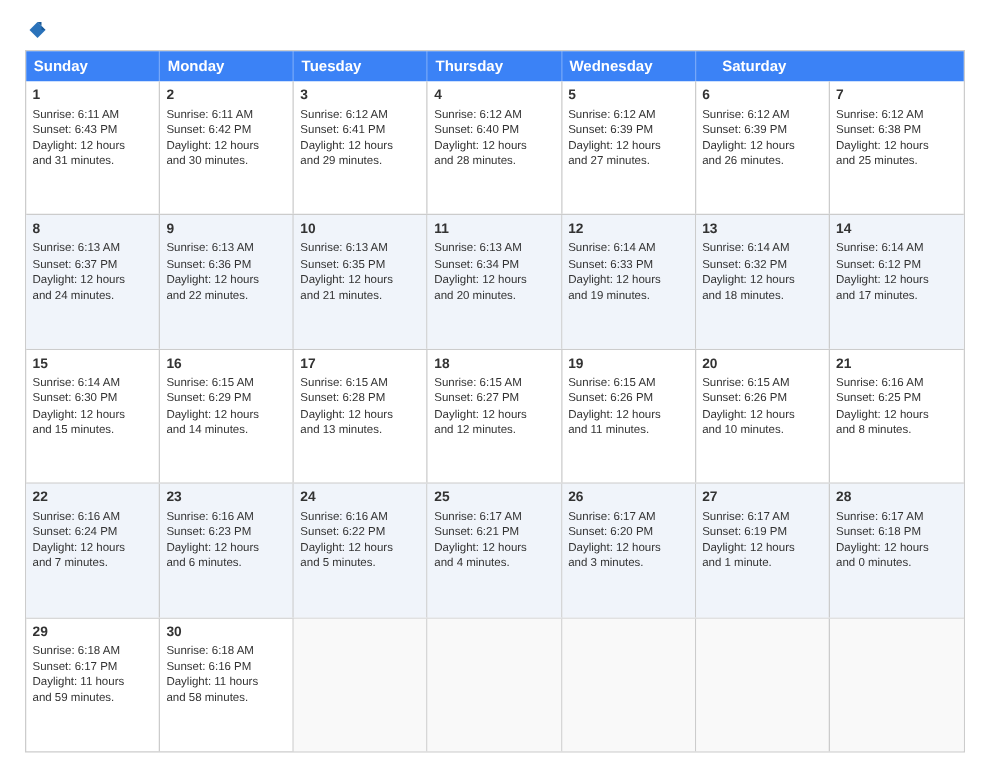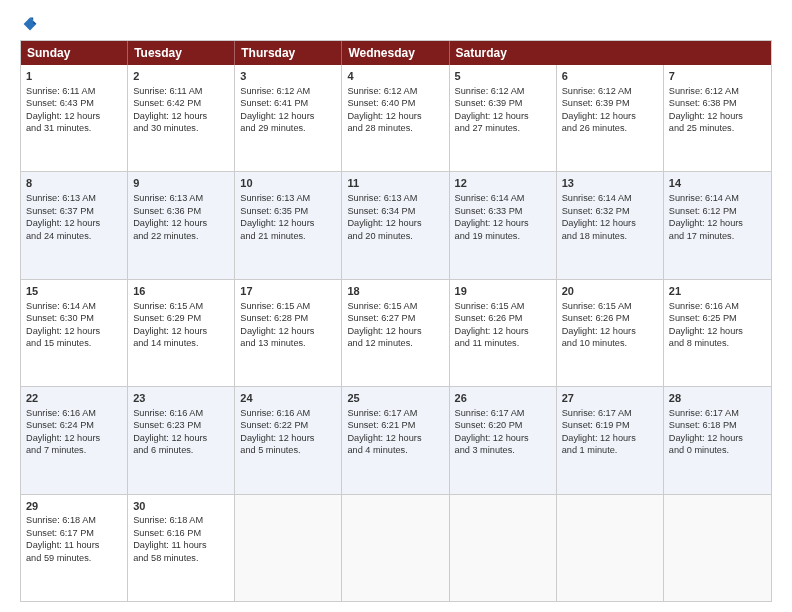--- a/index.html
+++ b/index.html
@@ -57,30 +57,30 @@
     }
     .calendar {
       flex: 1;
       display: flex;
       flex-direction: column;
       border: 1px solid #ccc;
     }
     .cal-header {
       display: grid;
       grid-template-columns: repeat(7, 1fr);
-      background: #7f1d1d;
+      background: #3b82f6;
     }
     .cal-header-cell {
       color: #fff;
       font-size: 12px;
       font-weight: bold;
       padding: 5px 6px;
       border-right: 1px solid rgba(255,255,255,0.3);
     }
-    .cal-header-cell:last-child { border-right: none; }
+    .cal-header-cell:last-child { border-right: none; margin-left: 15px; }
     .cal-body {
       flex: 1;
       display: flex;
       flex-direction: column;
     }
     .cal-row {
       display: grid;
       grid-template-columns: repeat(7, 1fr);
       flex: 1;
       border-bottom: 1px solid #ccc;
@@ -123,20 +123,21 @@
     </div>
     <div class="title-section">
       <div class="month-title"></div>
       <div class="location"></div>
     </div>
   </div>
 
   <div class="calendar">
     <div class="cal-header">
     <div class="cal-header-cell">Sunday</div>
+        <div class="cal-header-cell">Monday</div>
         <div class="cal-header-cell">Tuesday</div>
         <div class="cal-header-cell">Thursday</div>
         <div class="cal-header-cell">Wednesday</div>
         <div class="cal-header-cell">Saturday</div>
       </div>
     <div class="cal-body">
     <div class="cal-row">
           <div class="cal-cell">
             <span class="day-num">1</span>
             <div>Sunrise: 6:11 AM</div>

